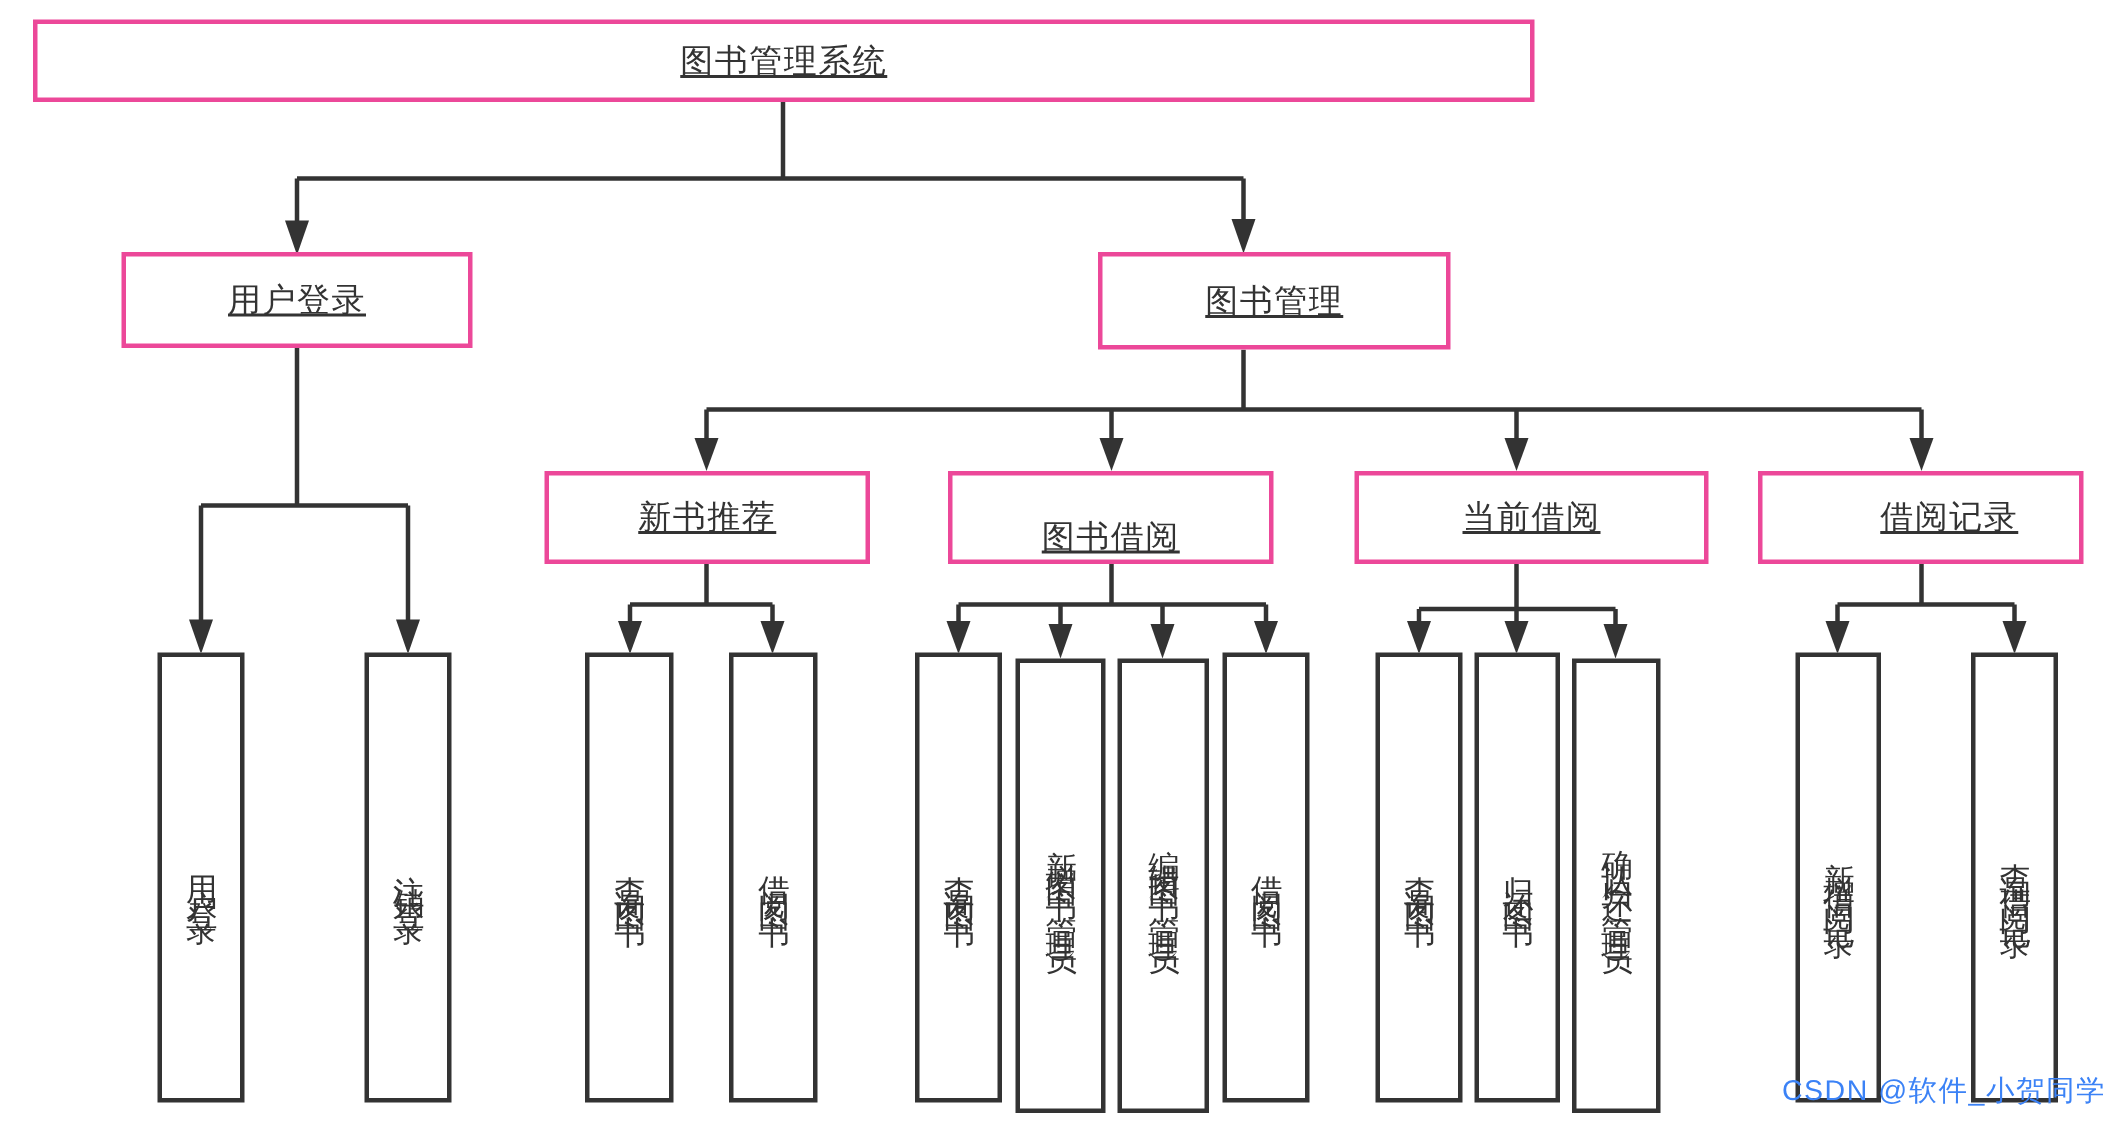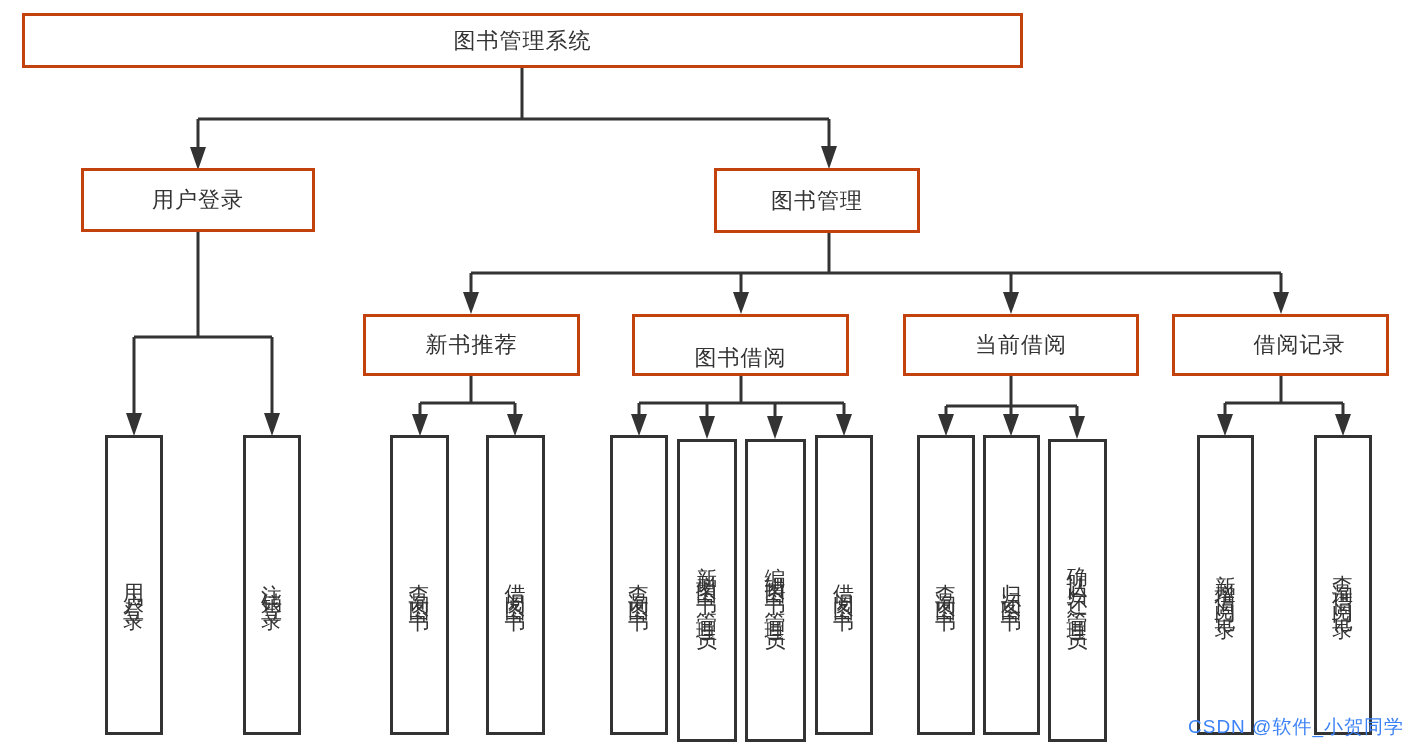--- a/index.html
+++ b/index.html
@@ -7,27 +7,28 @@
   .canvas{
     position:relative;
     width:1405px;height:747px;
     background:#ffffff;
     overflow:hidden;
   }
   .wires{position:absolute;left:0;top:0;z-index:1;}
   .node{
     position:absolute;
     box-sizing:border-box;
-    border:3px solid #c2410c;
+    border:3px solid #ec4899;
     background:#ffffff;
     display:flex;align-items:center;justify-content:center;
     color:#333333;
     font-size:22px;
     letter-spacing:1px;
     z-index:2;
+    text-decoration:underline;
   }
   .vnode{
     position:absolute;
     box-sizing:border-box;
     border:3px solid #333333;
     background:#ffffff;
     display:flex;align-items:center;justify-content:center;
     color:#333333;
     z-index:2;
   }
@@ -120,21 +121,21 @@
     </g>
   </svg>
 
   <div class="node" style="left:22px;top:13px;width:1001px;height:55px;">
     <span>图书管理系统</span>
   </div>
 
   <div class="node" style="left:81px;top:168px;width:234px;height:64px;">
     <span>用户登录</span>
   </div>
-  <div class="node" style="left:714px;top:168px;width:206px;height:65px;">
+  <div class="node" style="left:732px;top:168px;width:235px;height:65px;">
     <span>图书管理</span>
   </div>
 
   <div class="node" style="left:363px;top:314px;width:217px;height:62px;">
     <span>新书推荐</span>
   </div>
   <div class="node" style="left:632px;top:314px;width:217px;height:62px;align-items:flex-end;">
     <span>图书借阅</span>
   </div>
   <div class="node" style="left:903px;top:314px;width:236px;height:62px;">

